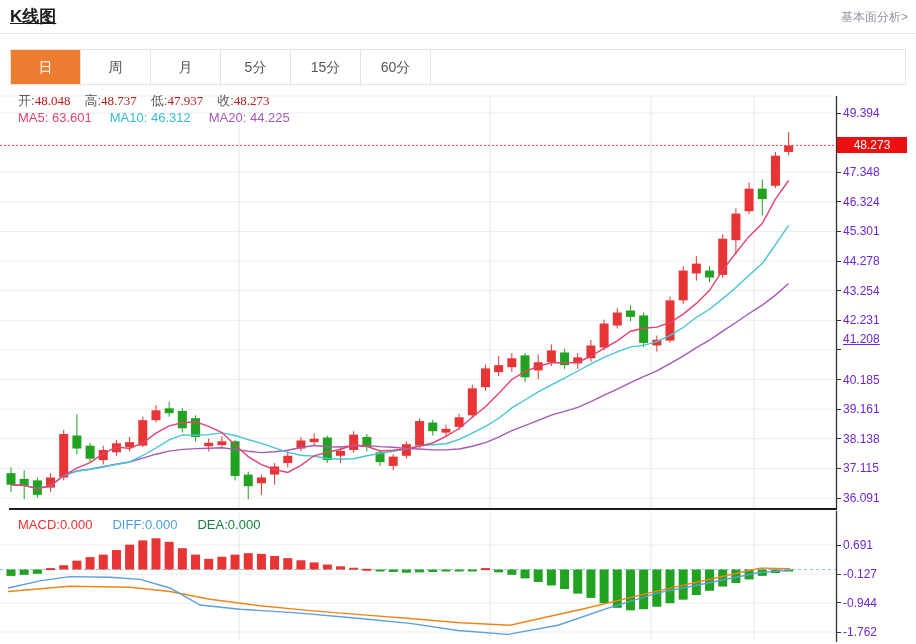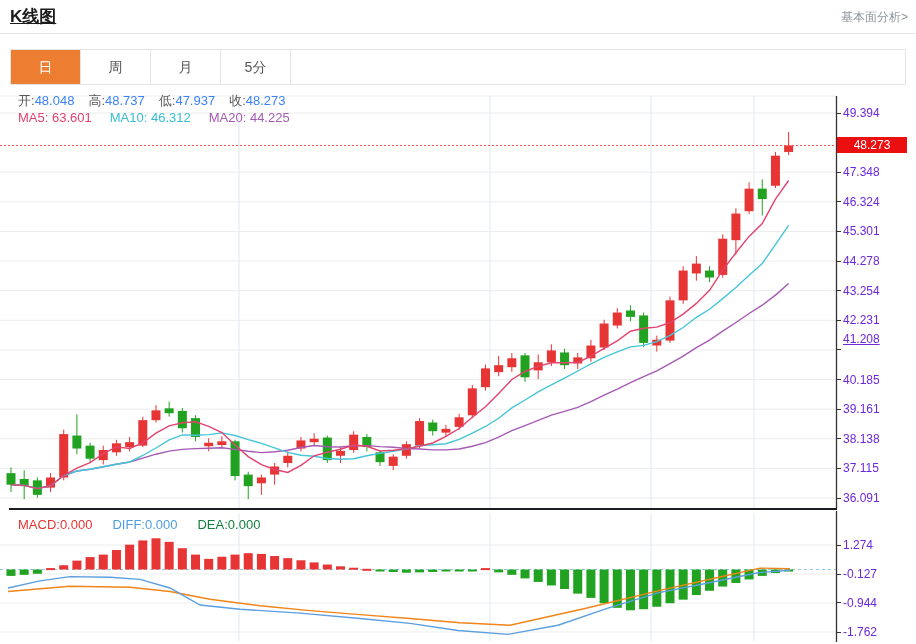--- a/index.html
+++ b/index.html
@@ -12,21 +12,21 @@
   .tabbar{position:absolute;left:10px;top:49px;width:896px;height:36px;border:1px solid #e4e4e4;
           box-sizing:border-box;display:flex;background:#fff;}
   .tab{width:70px;height:100%;line-height:34px;text-align:center;font-size:14px;color:#555;
        border-right:1px solid #e4e4e4;box-sizing:border-box;cursor:pointer;}
   .tab.active{background:#ed7d31;color:#fff;}
   .tab-filler{flex:1;}
   #main-svg{position:absolute;left:0;top:88px;}
   #macd-svg{position:absolute;left:0;top:511px;}
   .info-line1{position:absolute;left:18px;top:92px;font-size:13px;white-space:nowrap;z-index:6;}
   .info-line1 .lbl{color:#5a5a5a;}
-  .info-line1 .val{color:#3b82f6;margin-right:14px;}
+  .info-line1 .val{color:#b91c1c;margin-right:14px;font-family:Liberation Serif, serif;}
   .info-line2{position:absolute;left:18px;top:110px;font-size:13px;white-space:nowrap;z-index:6;}
   .info-line2 .pair{margin-right:18px;}
   .c-ma5{color:#e2436f;} .c-ma10{color:#36bdd4;} .c-ma20{color:#a55ab4;}
   .macd-info{position:absolute;left:18px;top:517px;font-size:13px;white-space:nowrap;z-index:6;}
   .macd-info .pair{margin-right:20px;}
   .c-macd{color:#e83333;} .c-diff{color:#4f9ee0;text-align:right;} .c-dea{color:#15803d;}
   .panel-divider{position:absolute;left:9px;top:508px;width:828px;height:2px;background:#1a1d22;}
   .ylabel{position:absolute;left:843px;font-size:12px;color:#6d28d9;height:14px;line-height:14px;z-index:4;}
   .tick{position:absolute;left:836px;width:5px;height:1px;background:#333;z-index:4;}
   .price-tag{position:absolute;left:837px;width:70px;height:16px;background:#ec0f0f;color:#fff;
@@ -39,20 +39,22 @@
 
   <div class="page-title">K线图</div>
   <div class="fund-link">基本面分析&gt;</div>
   <div class="header-divider"></div>
 
   <div class="tabbar">
     <div class="tab active">日</div>
     <div class="tab">周</div>
     <div class="tab">月</div>
     <div class="tab">5分</div>
+    <div class="tab">15分</div>
+    <div class="tab">60分</div>
     <div class="tab-filler"></div>
   </div>
 
   <svg id="main-svg" width="916" height="421" viewBox="0 88 916 421">
       <line x1="0" y1="96" x2="836" y2="96" stroke="#ededed" stroke-width="1"></line>
       <line x1="0" y1="113" x2="836" y2="113" stroke="#ededed" stroke-width="1"></line>
       <line x1="0" y1="172.2129594828234" x2="836" y2="172.2129594828234" stroke="#ededed" stroke-width="1"></line>
       <line x1="0" y1="201.84838006464707" x2="836" y2="201.84838006464707" stroke="#ededed" stroke-width="1"></line>
       <line x1="0" y1="231.45485980605872" x2="836" y2="231.45485980605872" stroke="#ededed" stroke-width="1"></line>
       <line x1="0" y1="261.06133954747054" x2="836" y2="261.06133954747054" stroke="#ededed" stroke-width="1"></line>
@@ -307,21 +309,21 @@
       <polyline points="8,591.5 70,586.2 130,587.2 170,591.5 210,599.3 260,605.7 310,610.6 360,614.6 410,618.5 460,622.7 510,625.2 585,608.5 660,590.4 720,577.0 760,568.1 790,568.8" fill="none" stroke="#f08419" stroke-width="1.4"></polyline>
       <polyline points="8,588.0 40,580.9 70,576.6 110,577.3 140,579.4 170,588.0 200,605.0 240,609.2 300,613.1 360,618.5 410,623.4 458,630.5 508,634.4 558,625.2 608,608.2 658,592.9 708,583.0 758,572.7 790,570.2" fill="none" stroke="#5b9fe0" stroke-width="1.4"></polyline>
       <line x1="836.5" y1="511" x2="836.5" y2="642" stroke="#333333" stroke-width="1.3"></line>
     </svg>
 
   <div class="macd-info">
     <span class="pair c-macd"><span>MACD:</span><span>0.000</span></span><span class="pair c-diff"><span>DIFF:</span><span>0.000</span></span><span class="pair c-dea"><span>DEA:</span><span>0.000</span></span>
   </div>
   <div id="macd-axis">
       <div class="tick" style="top: 544.5px;"></div>
-      <div class="ylabel" style="top: 538px;">1.274</div>
+      <div class="ylabel" style="top: 538px;">0.691</div>
       <div class="tick" style="top: 573.512px;"></div>
       <div class="ylabel" style="top: 567.012px;">-0.127</div>
       <div class="tick" style="top: 602.488px;"></div>
       <div class="ylabel" style="top: 595.988px;">-0.944</div>
       <div class="tick" style="top: 631.5px;"></div>
       <div class="ylabel" style="top: 625px;">-1.762</div>
     </div>
 
 </div>
 

